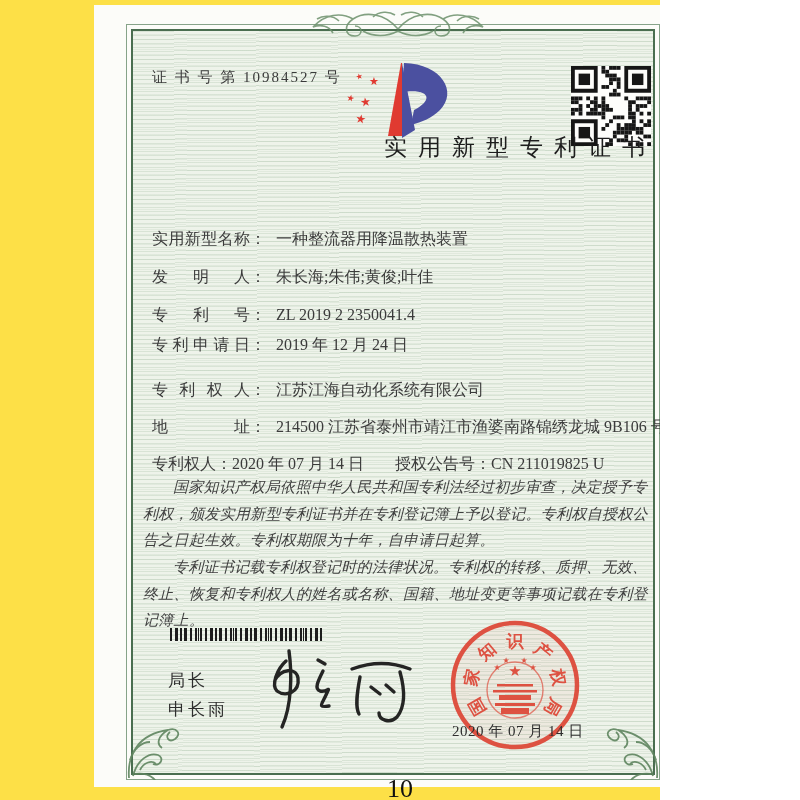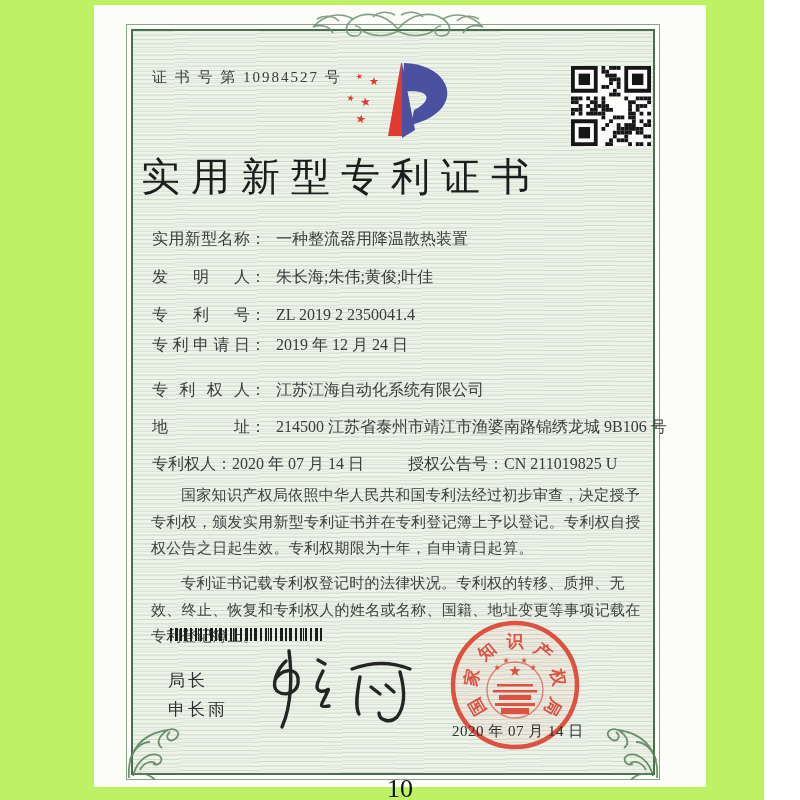--- a/index.html
+++ b/index.html
@@ -1,39 +1,39 @@
 <!DOCTYPE html>
 <html><head>
 <meta charset="utf-8">
 <style>
   html,body{margin:0;padding:0;}
-  .page{position:relative;width:764px;height:800px;background:#bef264;overflow:hidden;
+  .page{position:relative;width:660px;height:800px;background:#fde047;overflow:hidden;
         font-family:"Liberation Serif","DejaVu Serif",serif;color:#333;}
   .paper{position:absolute;left:94px;top:5px;width:612px;height:782px;background:#fcfcf9;}
   
   .frame-outer{position:absolute;left:126px;top:24px;width:534px;height:756px;
                border:1px solid #86a389;box-sizing:border-box;}
   .frame-inner{position:absolute;left:131px;top:29px;width:524px;height:746px;
                border:2px solid #4a6e50;box-sizing:border-box;
                background-color:#eef3ea;
                background-image:
                  repeating-linear-gradient(179.3deg, rgba(130,165,130,0.20) 0 1px, transparent 1px 4px),
                  repeating-linear-gradient(180.8deg, rgba(130,165,130,0.12) 0 1px, transparent 1px 5px);}
   .cert-no{position:absolute;left:152px;top:68px;font-size:15px;letter-spacing:2px;color:#3a3a3a;}
   .logo{position:absolute;left:338px;top:56px;width:122px;height:92px;}
   .qr{position:absolute;left:571px;top:66px;width:80px;height:80px;background:#fdfdfb;}
-  .title{position:absolute;left:130px;top:150px;width:526px;text-align:left;
-         font-size:39px;letter-spacing:11px;text-indent:11px;font-weight:500;color:#1d1d1d;}
+  .title{position:absolute;left:130px;top:132px;width:526px;text-align:right;
+         font-size:23px;letter-spacing:11px;text-indent:11px;font-weight:500;color:#1d1d1d;}
   .row{position:absolute;left:152px;width:480px;font-size:16px;color:#3b3b3b;white-space:nowrap;}
   .row .lbl{display:inline-block;width:98px;text-align:justify;text-align-last:justify;}
   .row .colon{margin-right:10px;}
   .row2-pair{position:absolute;font-size:16px;color:#3b3b3b;white-space:nowrap;}
   .body-text{position:absolute;left:143px;top:474px;width:514px;font-size:15px;
              line-height:1.78;color:#3f3f3f;letter-spacing:0.3px;}
-  .body-text p{margin:8px;text-indent:2em;}
+  .body-text p{margin:0;text-indent:2em;font-style:italic;}
   .barcode{position:absolute;left:170px;top:628px;width:153px;height:13px;
            background-image:
              repeating-linear-gradient(90deg,#1d1d1d 0 2px,transparent 2px 5px),
              repeating-linear-gradient(90deg,#1d1d1d 0 1px,transparent 1px 7px);}
   .role{position:absolute;left:168px;top:669px;font-size:17px;letter-spacing:3px;color:#2e2e2e;}
   .issuer-name{position:absolute;left:168px;top:698px;font-size:17px;letter-spacing:3px;color:#2e2e2e;}
   .signature{position:absolute;left:256px;top:645px;width:170px;height:90px;}
   .seal{position:absolute;left:440px;top:610px;width:150px;height:150px;opacity:0.93;}
   .seal-date{position:absolute;left:452px;top:722px;width:140px;font-size:15px;color:#2f2f2f;
              letter-spacing:0.5px;white-space:nowrap;z-index:5;}
@@ -248,21 +248,21 @@
   <div class="row" style="top:380px">
     <span class="lbl">专利权人</span><span class="colon">：</span><span class="val">江苏江海自动化系统有限公司</span>
   </div>
   <div class="row" style="top:417px">
     <span class="lbl">地址</span><span class="colon">：</span><span class="val">214500 江苏省泰州市靖江市渔婆南路锦绣龙城 9B106 号</span>
   </div>
 
   <div class="row2-pair" style="left:152px;top:454px">
     <span>专利权人</span><span>：</span><span>2020 年 07 月 14 日</span>
   </div>
-  <div class="row2-pair" style="left:408px;top:454px">
+  <div class="row2-pair" style="left:395px;top:454px">
     <span>授权公告号</span><span>：</span><span>CN 211019825 U</span>
   </div>
 
   <div class="body-text">
     <p>国家知识产权局依照中华人民共和国专利法经过初步审查，决定授予专利权，颁发实用新型专利证书并在专利登记簿上予以登记。专利权自授权公告之日起生效。专利权期限为十年，自申请日起算。</p>
     <p>专利证书记载专利权登记时的法律状况。专利权的转移、质押、无效、终止、恢复和专利权人的姓名或名称、国籍、地址变更等事项记载在专利登记簿上。</p>
   </div>
 
   <div class="barcode"></div>
 

